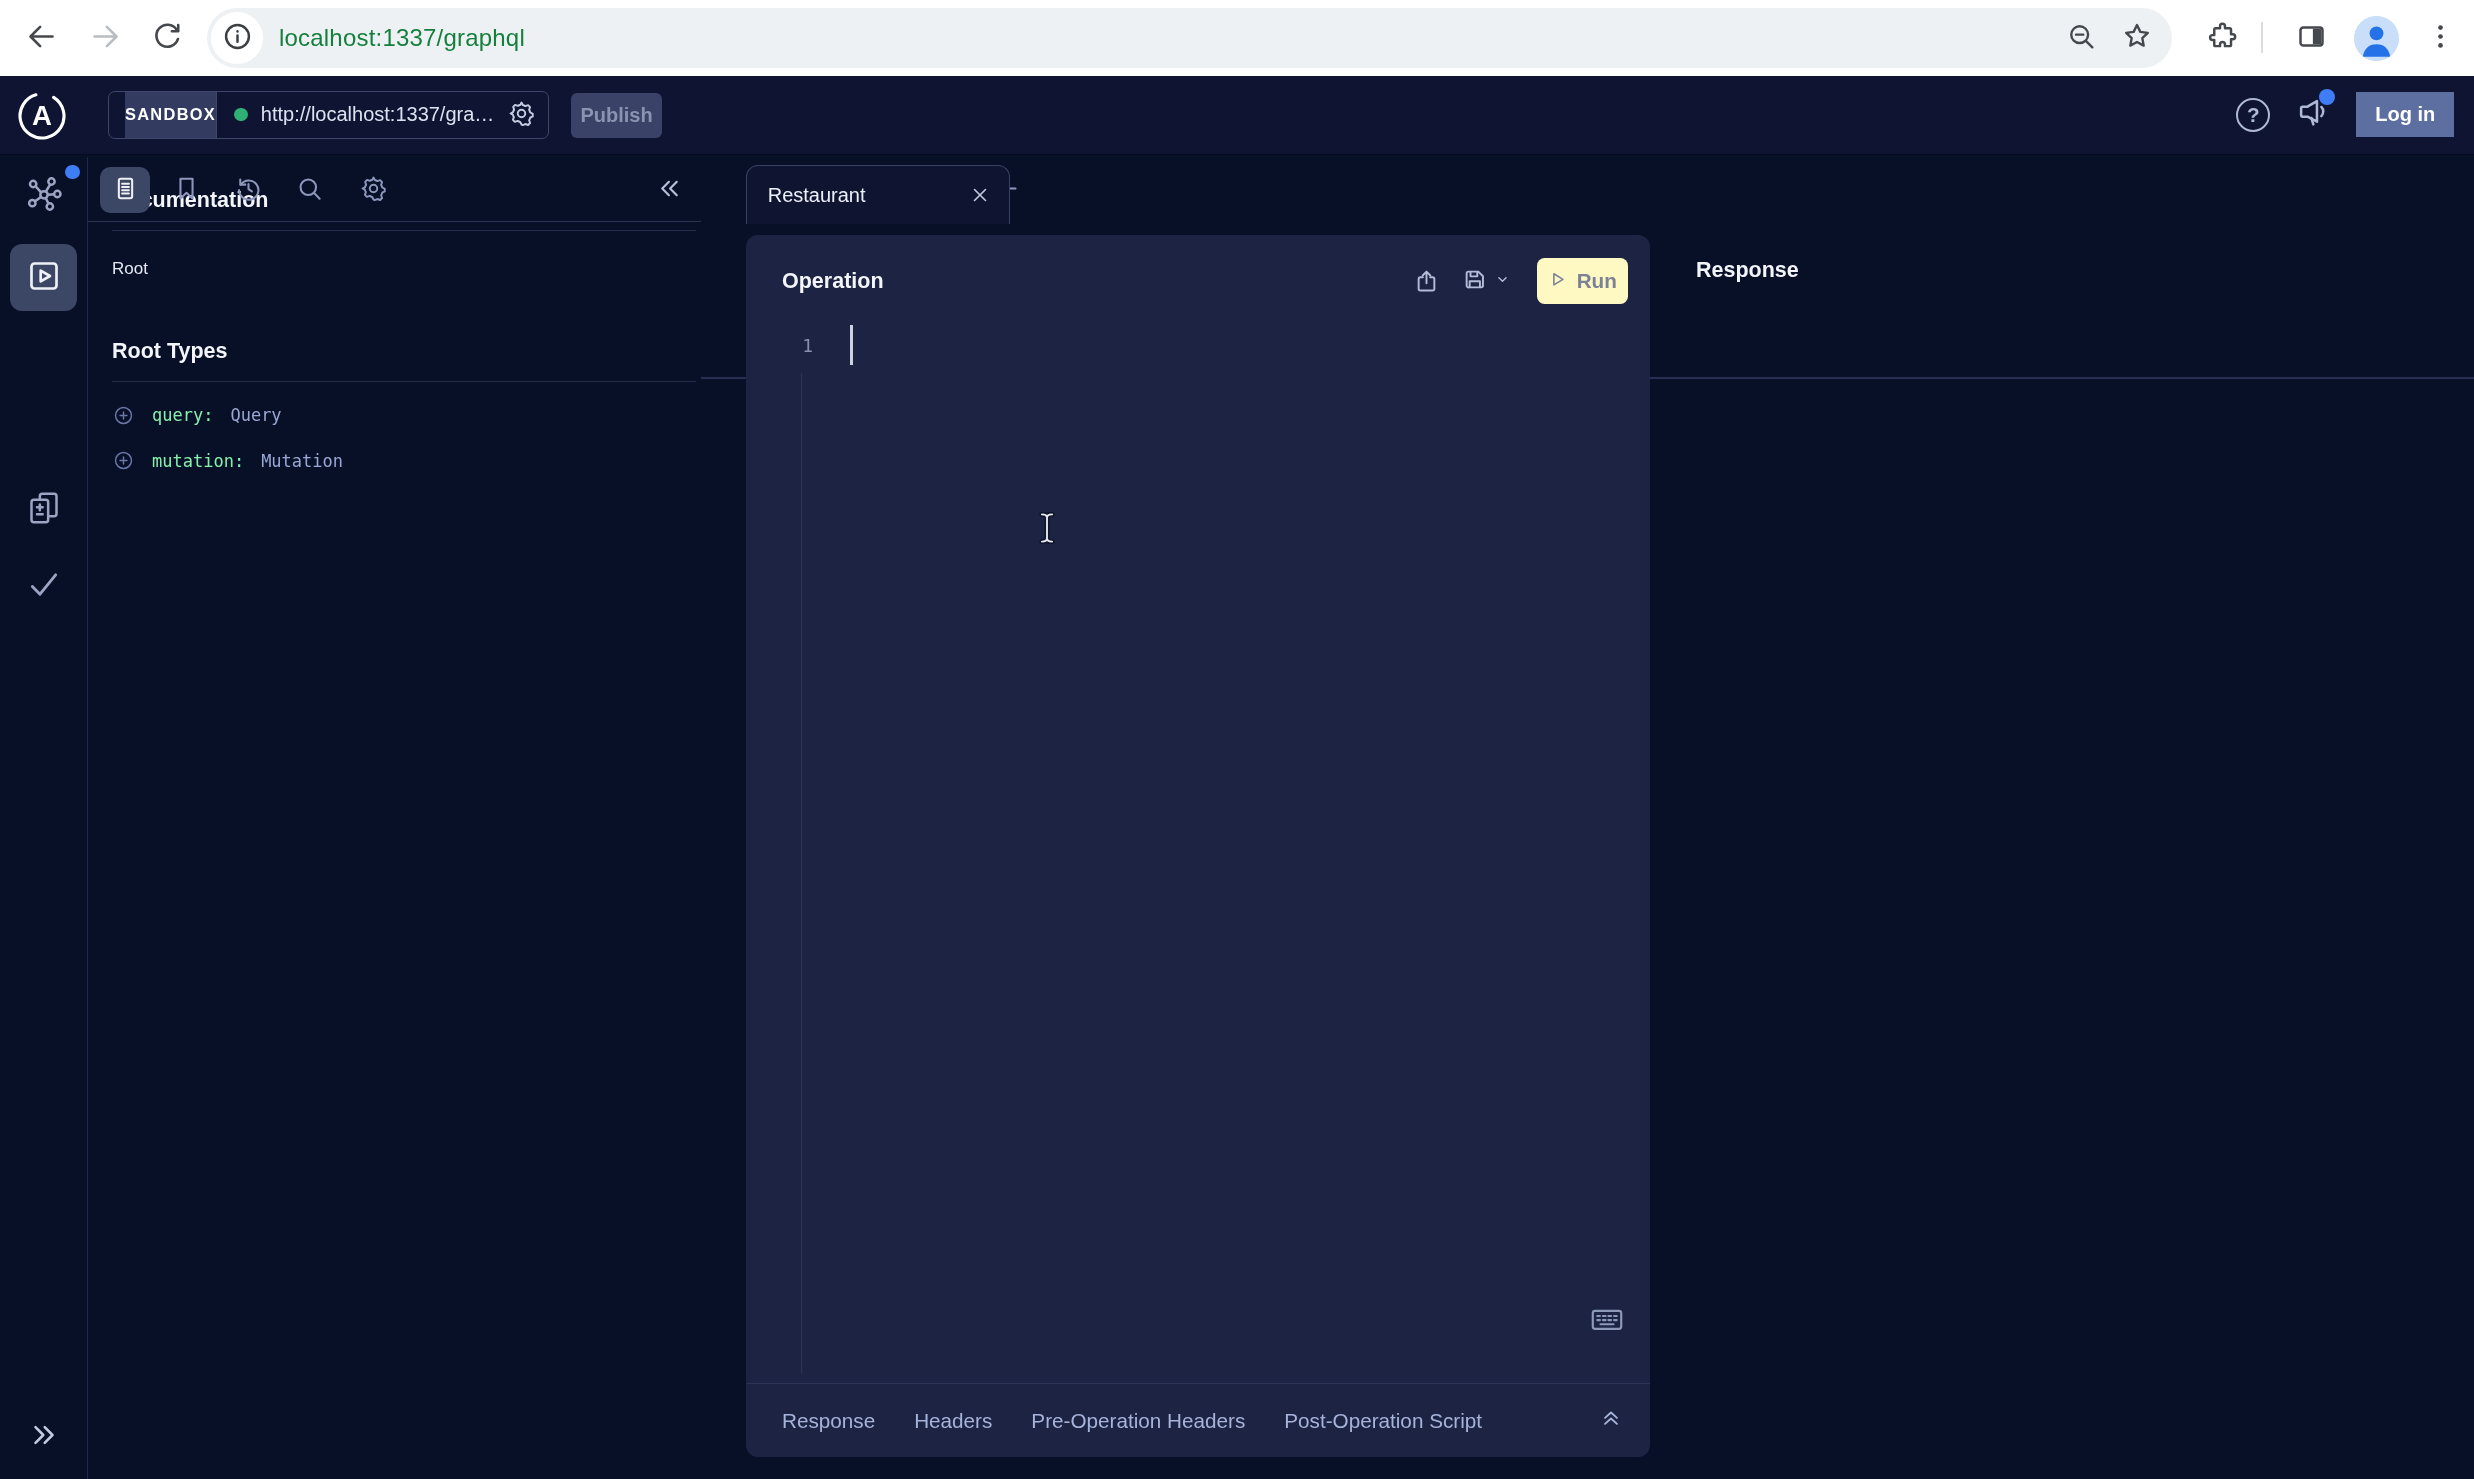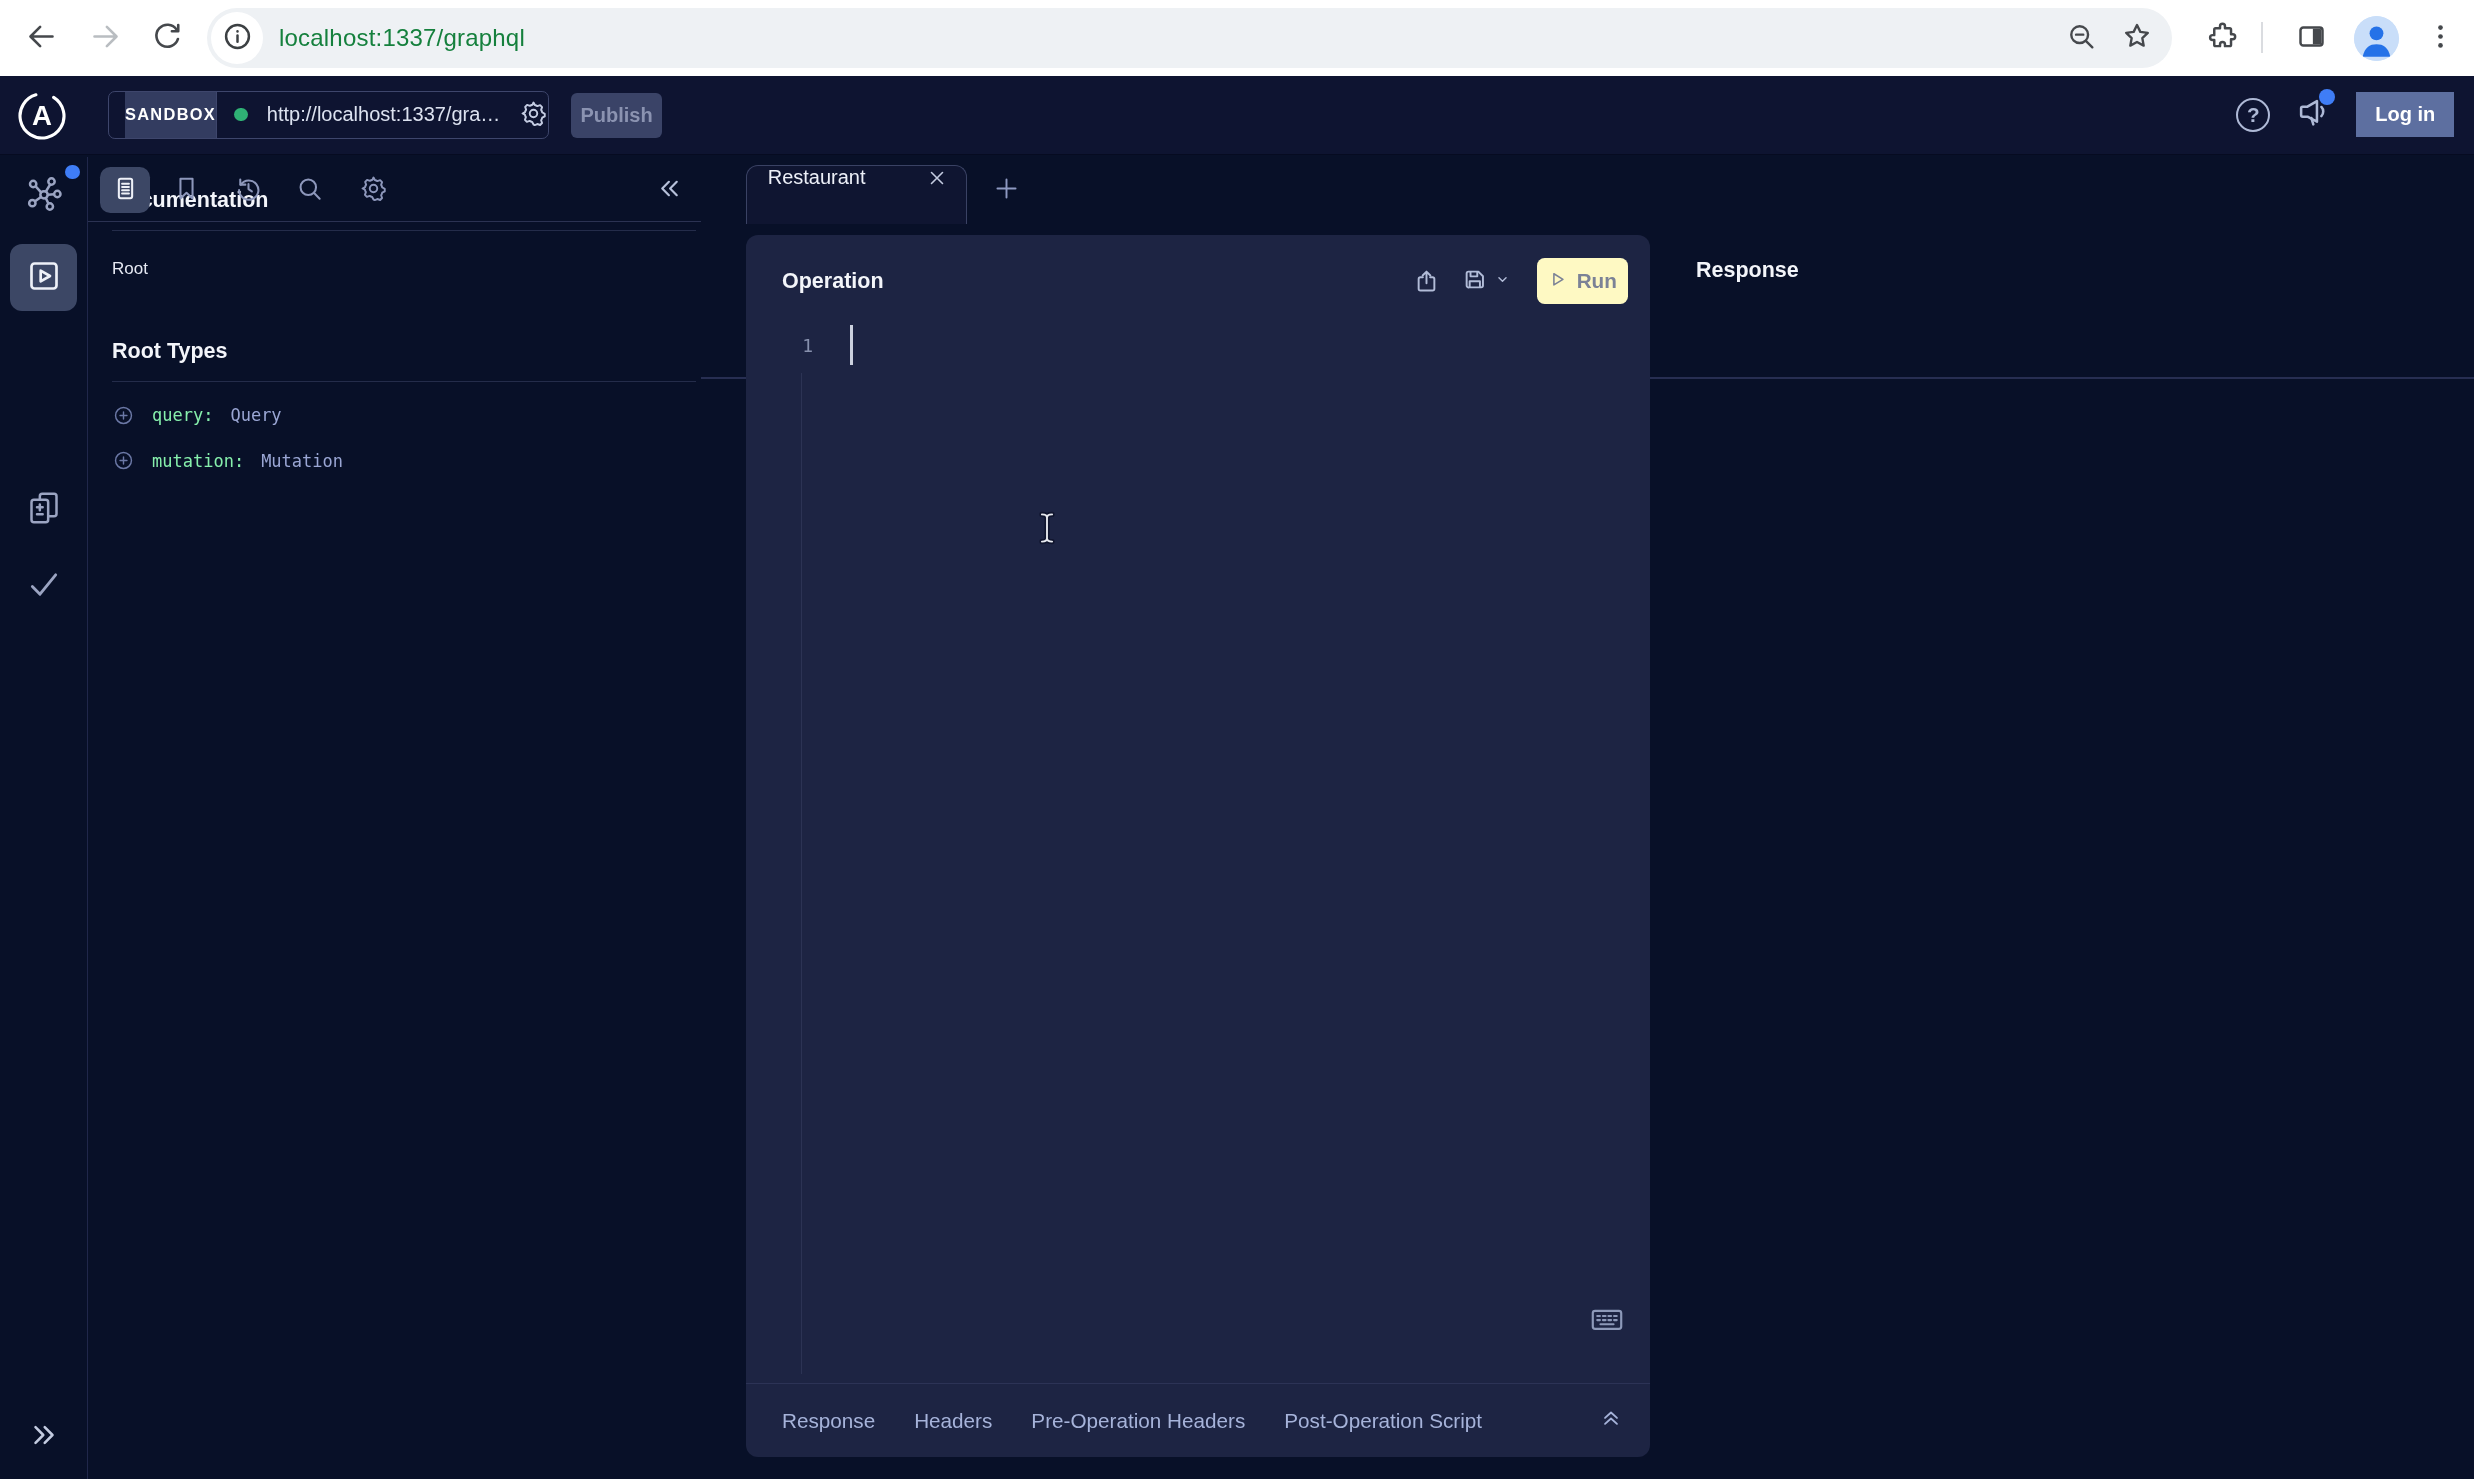--- a/index.html
+++ b/index.html
@@ -37,21 +37,21 @@
   .avatar{position:absolute;left:2354px;top:15.5px;width:45px;height:45px;border-radius:50%;background:#c9def9;overflow:hidden;}
   .avatar svg{width:45px;height:45px;}
 
   
   .apollo-bar{position:absolute;left:0;top:76px;width:100%;height:79px;background:var(--topbar-bg);border-bottom:1.7px solid #060b21;}
   .logo{position:absolute;left:17px;top:14.6px;width:50px;height:50px;}
   .logo svg{position:absolute;inset:0;}
   .logo span{position:absolute;inset:0;display:flex;align-items:center;justify-content:center;color:#fff;font-size:27.6px;font-weight:bold;}
   .endpoint-group{position:absolute;left:108px;top:14.6px;width:441px;height:48px;border:1.7px solid #3e466c;border-radius:6.9px;display:flex;align-items:stretch;overflow:hidden;}
   .sandbox-chip{width:96px;background:#333c60;border-right:1.7px solid #3e466c;display:flex;align-items:center;justify-content:center;color:#fff;font-size:16.4px;font-weight:bold;letter-spacing:1.3px;margin-left:16px;}
-  .endpoint-input{flex:1;display:flex;align-items:center;gap:19px;padding:0 13.8px 0 17px;}
+  .endpoint-input{flex:1;display:flex;align-items:center;gap:13px;padding:0 13.8px 0 17px;}
   .status-dot{width:13.8px;height:13.8px;border-radius:50%;background:#2fb175;flex:none;}
   .endpoint-url{flex:1;font-size:20px;color:#dce2f0;white-space:nowrap;overflow:hidden;}
   .endpoint-gear{color:#c4cce2;display:flex;flex:none;}
   .endpoint-gear svg{width:29px;height:29px;}
   .publish-btn{position:absolute;left:571px;top:17px;width:91px;height:45px;border-radius:6px;background:#3a4367;color:#8b93b1;font-size:20px;font-weight:600;display:flex;align-items:center;justify-content:center;}
   .bar-right{position:absolute;right:20.7px;top:14.6px;height:48px;display:flex;align-items:center;gap:24px;}
   .help-circle{width:34px;height:34px;border-radius:50%;border:2.2px solid #aeb9d6;color:#aeb9d6;display:flex;align-items:center;justify-content:center;font-size:20.7px;font-weight:600;}
   .megaphone{position:relative;color:#aeb9d6;display:flex;}
   .megaphone svg{width:38px;height:38px;}
   .notif-dot{position:absolute;right:-2.6px;top:-5.2px;width:16.4px;height:16.4px;border-radius:50%;background:#3f7df6;}
@@ -80,21 +80,21 @@
   .types-title{margin-top:60px;}
   .type-row{display:flex;align-items:center;margin-top:22.4px;gap:17px;}
   .type-row:first-of-type{margin-top:24px;}
   .plus-circle{color:#6b78a6;display:flex;}
   .plus-circle svg{width:23px;height:23px;}
   .field-name{font-size:17px;color:#86efac;}
   .field-type{font-size:17px;color:var(--type-link);}
 
   
   .tabstrip-line{position:absolute;left:701px;top:377px;right:0;height:1.7px;background:#272e52;}
-  .tab{position:absolute;left:746px;top:165px;width:221px;height:59px;background:#0f1531;border:1.7px solid #3a4264;border-bottom:none;border-radius:12px 12px 0 0;display:flex;padding:0 17px 0 20.7px;z-index:2;}
+  .tab{position:absolute;left:746px;top:165px;width:264px;height:59px;background:#0f1531;border:1.7px solid #3a4264;border-bottom:none;border-radius:12px 12px 0 0;display:flex;align-items:center;padding:0 17px 0 20.7px;z-index:2;}
   .tab-label{font-size:20px;color:#edf0f8;flex:1;}
   .tab-close{color:#c3cbe0;display:flex;}
   .tab-close svg{width:24px;height:24px;}
   .new-tab{position:absolute;left:989px;top:173px;width:34px;height:34px;display:flex;align-items:center;justify-content:center;color:#8e99c2;}
   .new-tab svg{width:29px;height:29px;}
 
   
   .op-card{position:absolute;left:746px;top:235px;width:904px;height:1222px;background:var(--card-bg);border-radius:12px;}
   .op-header{position:absolute;left:36px;right:22.4px;top:22px;height:48px;display:flex;align-items:center;}
   .op-title{font-size:21.5px;font-weight:bold;color:var(--text-bright);}

